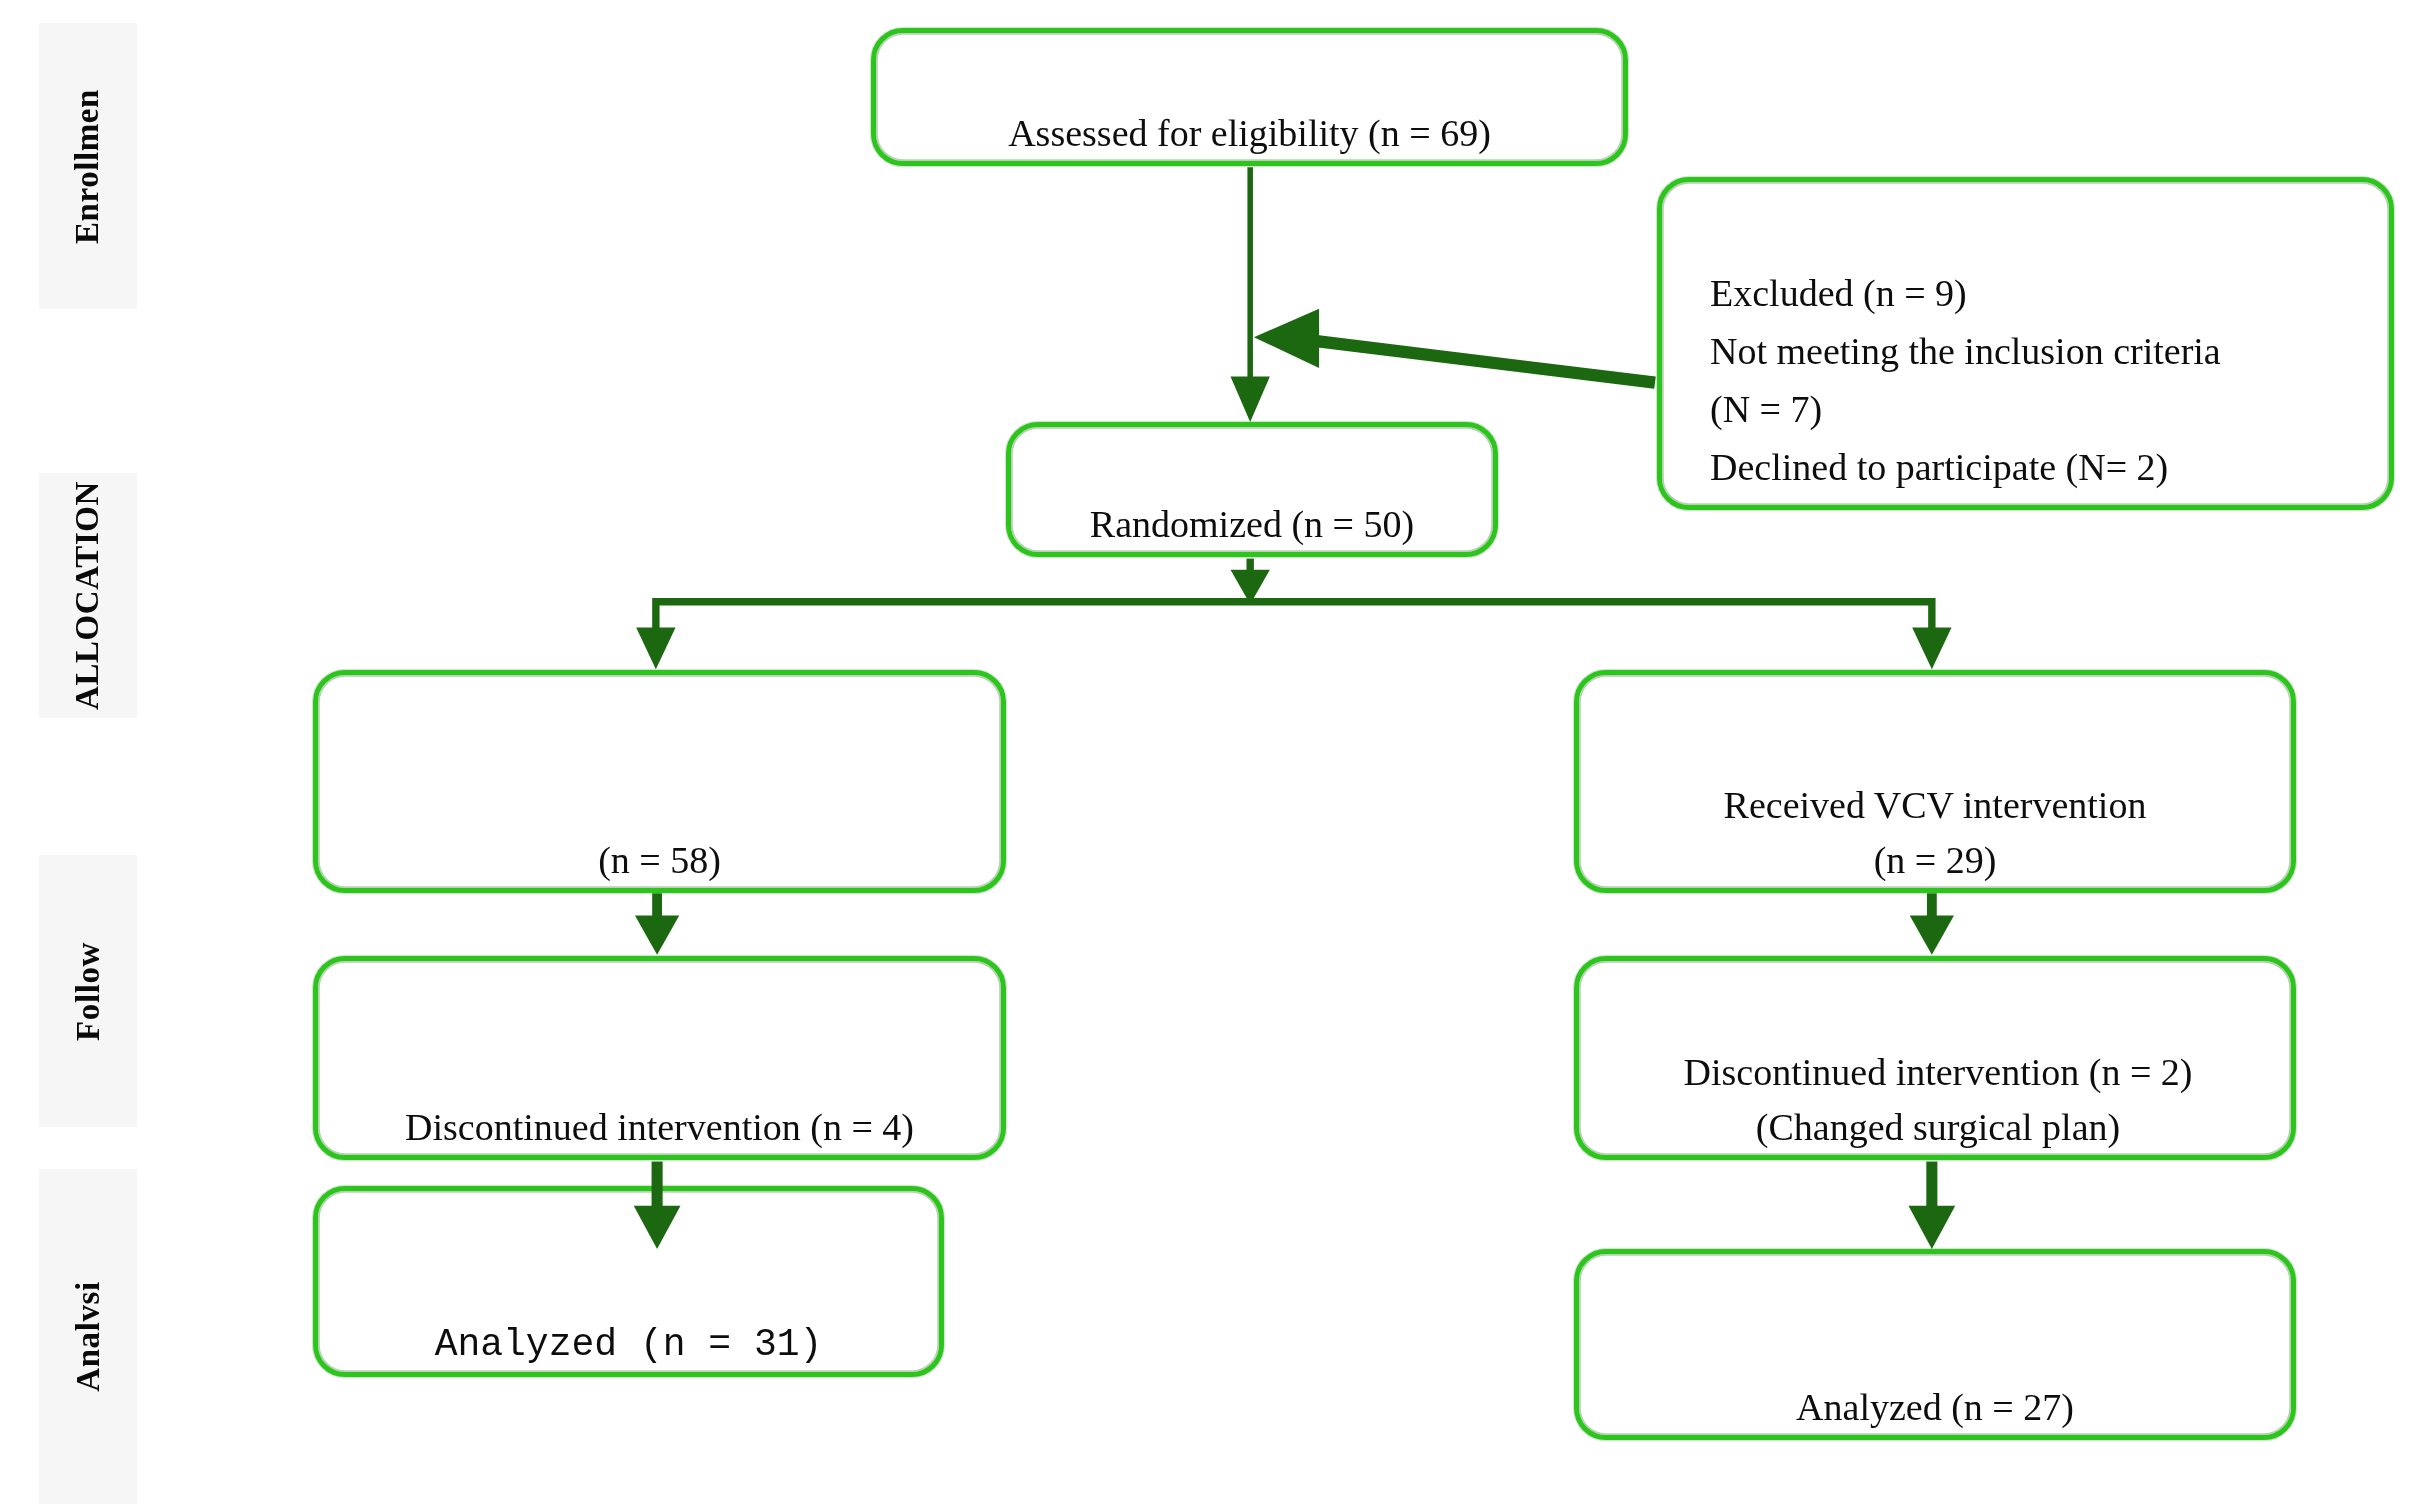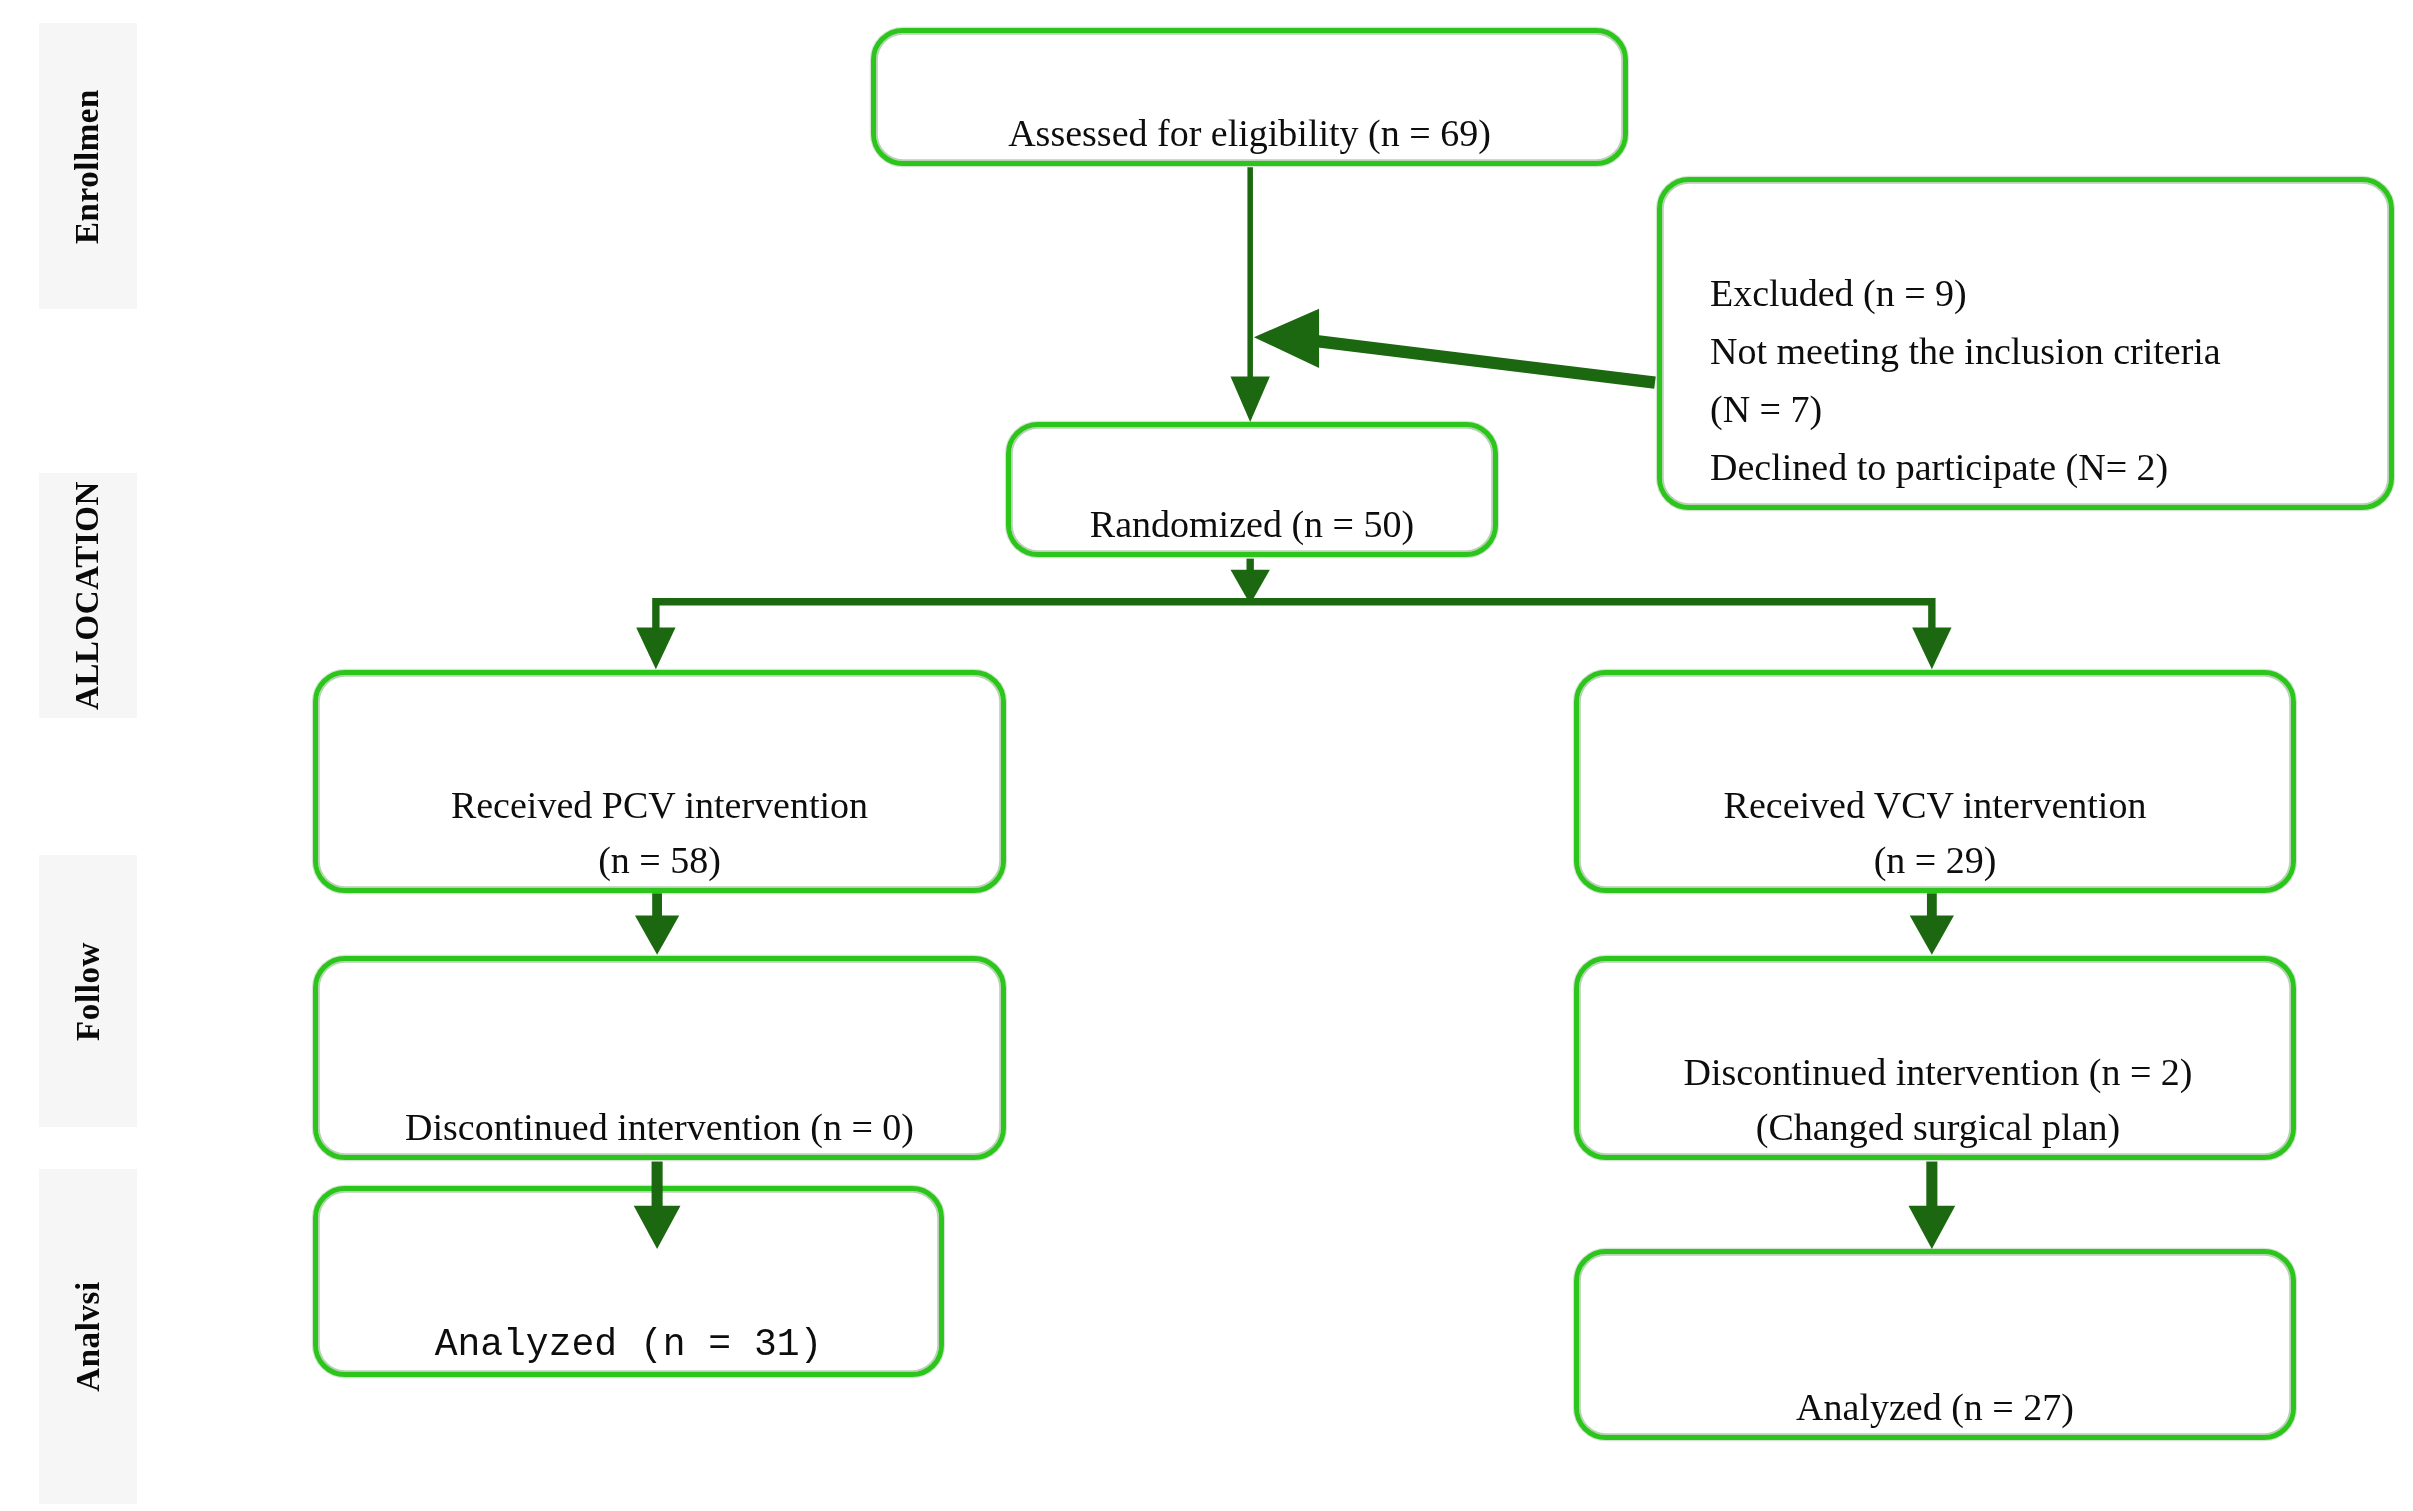--- a/index.html
+++ b/index.html
@@ -58,31 +58,30 @@
     <div>Not meeting the inclusion criteria</div>
     <div>(N = 7)</div>
     <div>Declined to participate (N= 2)</div>
   </div>
 
   <div class="node" style="left:1006px; top:422px; width:492px; height:135px;">
     <div>Randomized (n = 50)</div>
   </div>
 
   <div class="node" style="left:313px; top:670px; width:693px; height:223px;">
-    <div>Received PCV intervention</div>
     <div>(n = 58)</div>
   </div>
 
   <div class="node" style="left:1574px; top:670px; width:722px; height:223px;">
     <div>Received VCV intervention</div>
     <div>(n = 29)</div>
   </div>
 
   <div class="node" style="left:313px; top:956px; width:693px; height:204px;">
-    <div>Discontinued intervention (n = 0)</div>
+    <div>Discontinued intervention (n = 4)</div>
   </div>
 
   <div class="node" style="left:1574px; top:956px; width:722px; height:204px;padding-left:6px;">
     <div>Discontinued intervention (n = 2)</div>
     <div>(Changed surgical plan)</div>
   </div>
 
   <div class="node" style="left:313px; top:1186px; width:631px; height:191px;font-family:Liberation Mono, monospace;">
     <div>Analyzed (n = 31)</div>
   </div>

